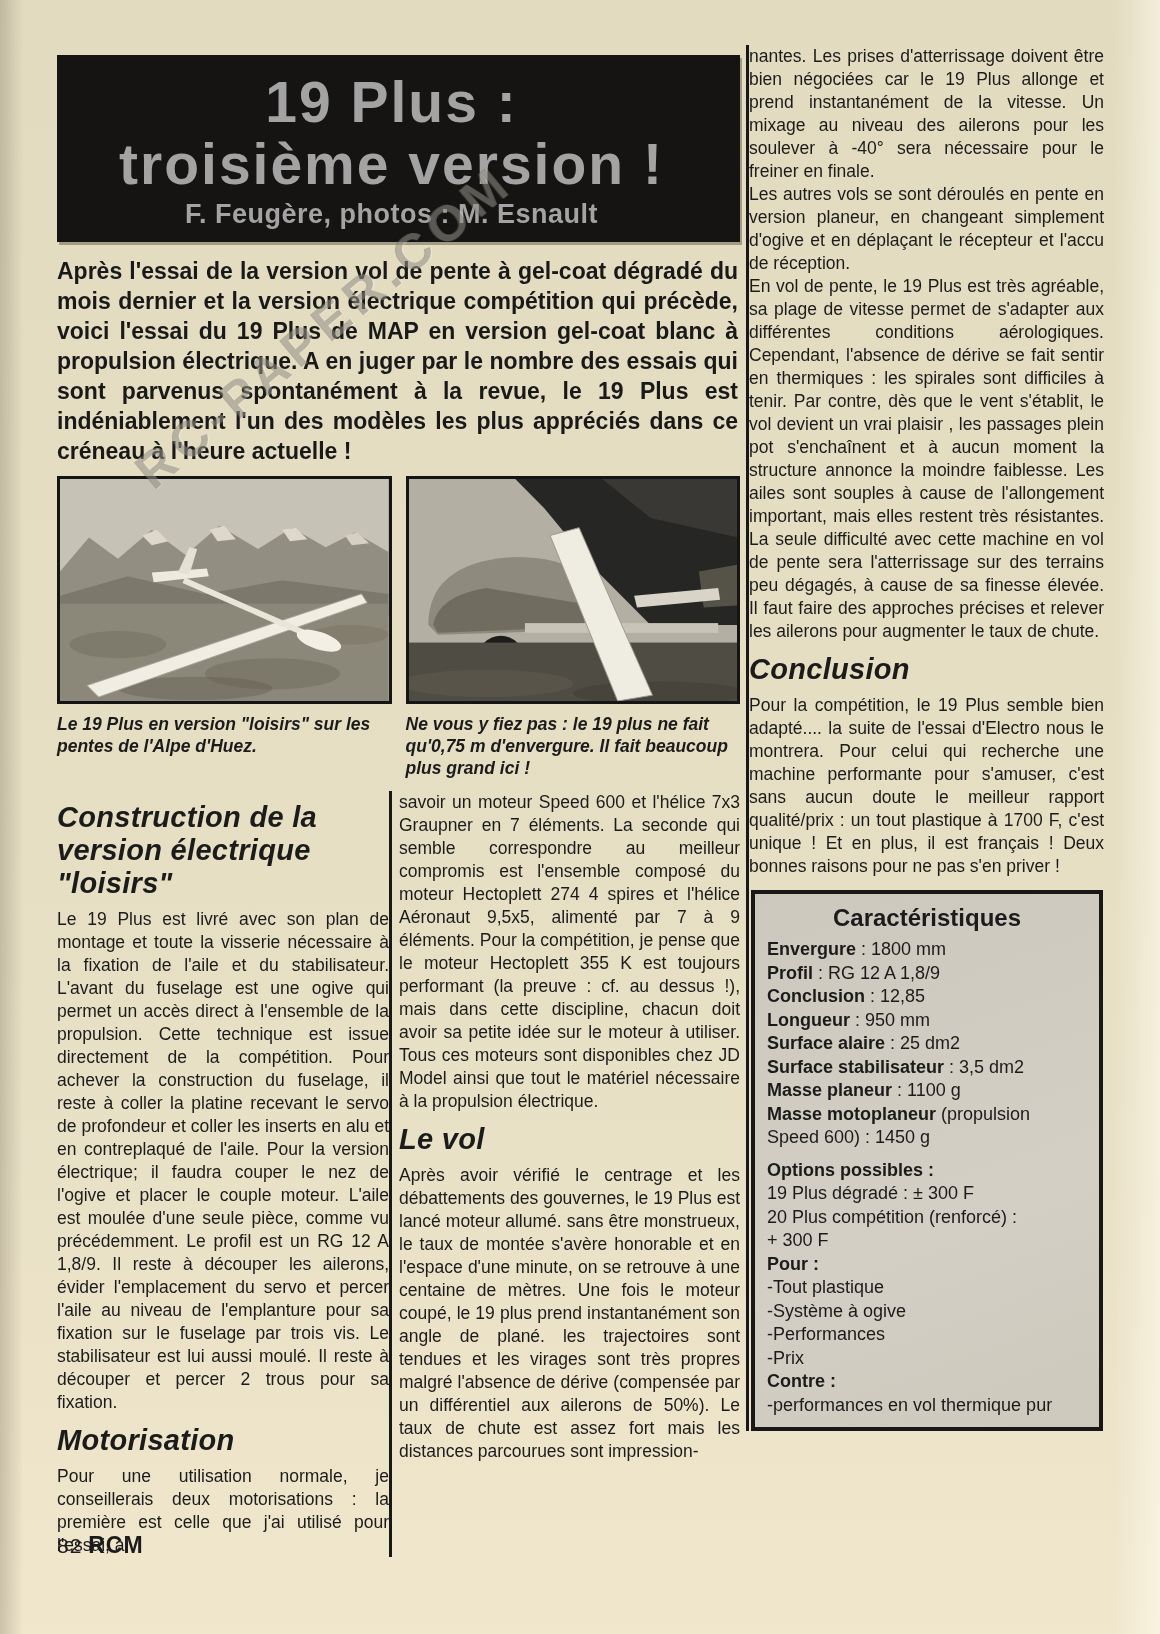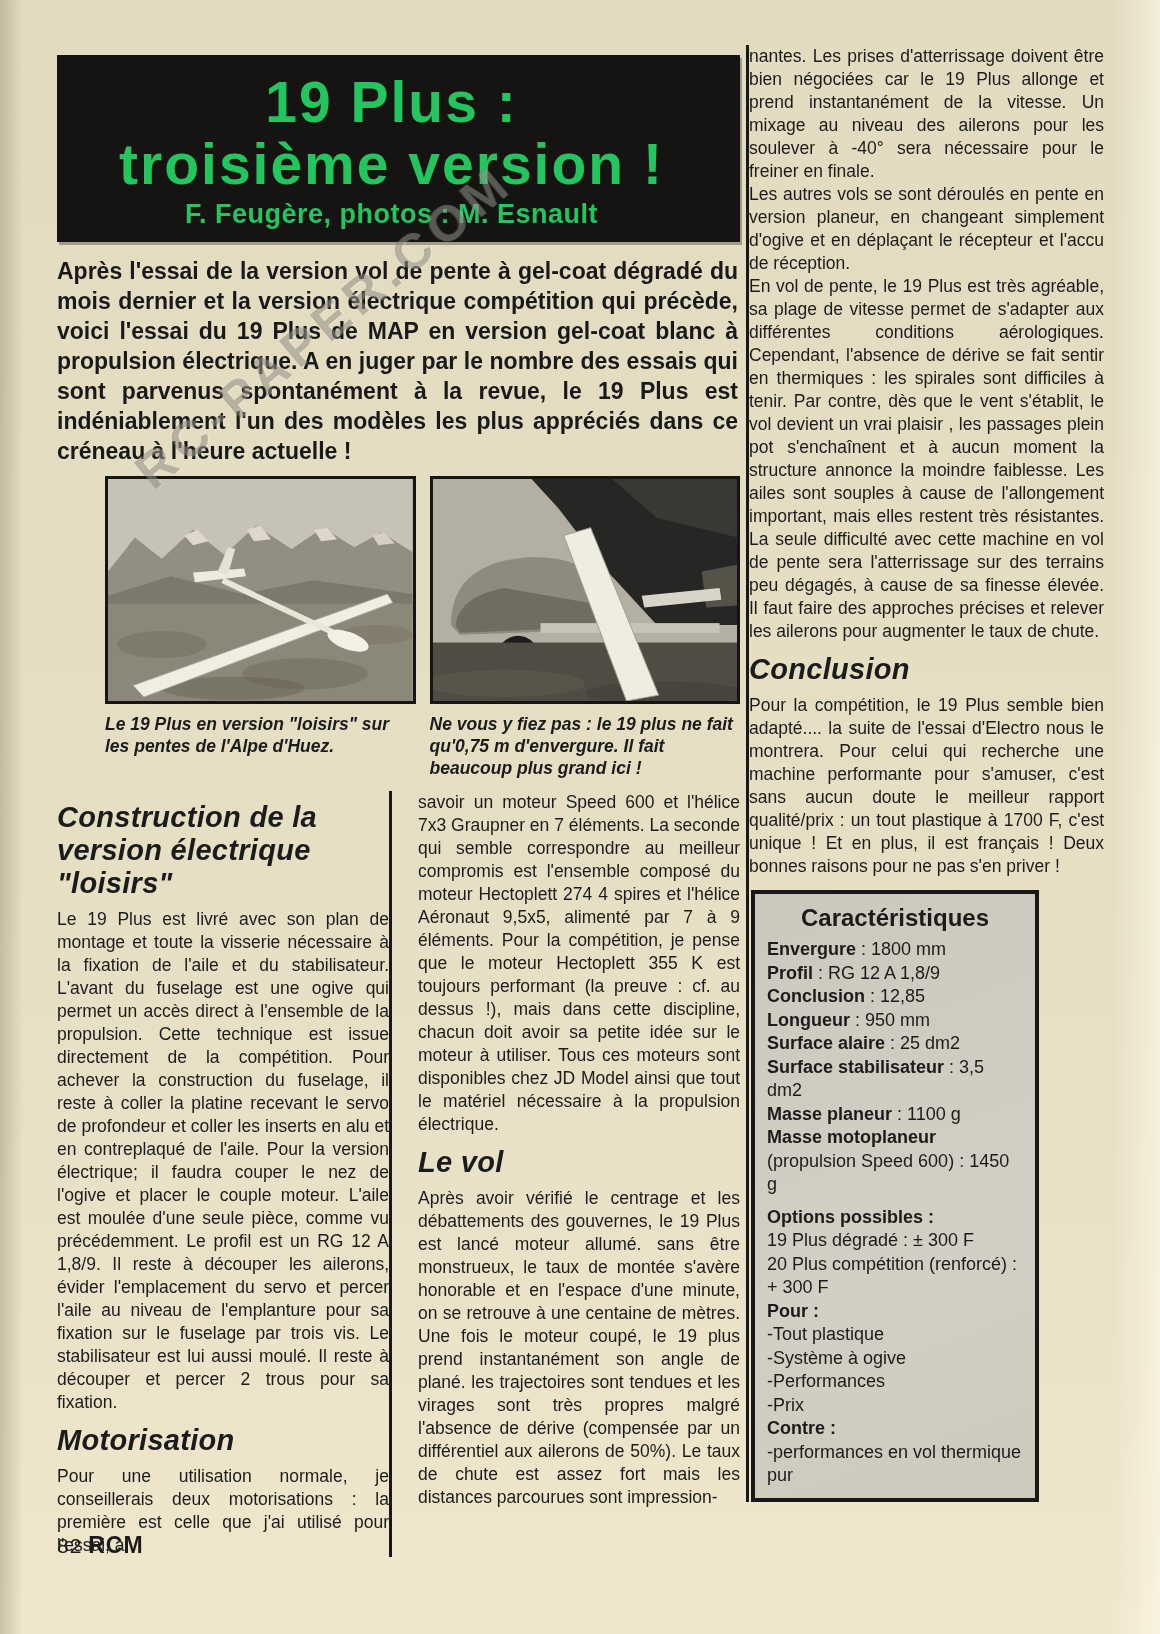--- a/index.html
+++ b/index.html
@@ -18,56 +18,56 @@
     color:rgba(110,104,92,.42);
     text-shadow:1px 1px 0 rgba(255,255,255,.25);
     pointer-events:none;z-index:5;white-space:nowrap;
   }
   .left-zone{position:absolute;left:57px;top:55px;width:683px;}
   .right-zone{
     position:absolute;left:746px;top:45px;width:358px;box-sizing:border-box;
     border-left:3px solid #181818;
   }
   .title-box{
-    background:#151413;color:#22c55e;text-align:center;
+    background:#151413;color:#a3a3a3;text-align:center;
     padding:16px 20px 12px 6px;margin-bottom:14px;
     box-shadow:2px 3px 0 rgba(40,35,25,.35);
   }
   .title-main{font-size:57px;line-height:62px;font-weight:bold;letter-spacing:2px;}
   .title-byline{font-size:27px;font-weight:bold;margin-top:4px;letter-spacing:.5px;}
   .intro{
     font-size:23px;line-height:30px;font-weight:bold;text-align:justify;
     margin:0 2px 10px 0;color:#191919;
   }
-  .figures{display:flex;gap:14px;margin-top:2px;margin-left:48px;}
+  .figures{display:flex;gap:14px;margin-top:2px;}
   .figure{flex:1;min-width:0;}
   .photo{
     border:3px solid #151515;display:block;width:100%;height:228px;box-sizing:border-box;
     background:#9a958a;
   }
   .photo svg{display:block;width:100%;height:100%;}
   .caption{
     font-size:17.5px;line-height:22px;font-weight:bold;font-style:italic;
     margin-top:9px;text-align:left;
   }
   .text-cols{display:flex;margin-top:12px;}
   .col-left{width:332px;box-sizing:border-box;}
-  .col-mid{flex:1;box-sizing:border-box;border-left:3px solid #181818;padding-left:26px;}
+  .col-mid{flex:1;box-sizing:border-box;border-left:3px solid #181818;padding-left:7px;}
   .sec-heading{
     font-size:29px;line-height:33px;font-weight:bold;font-style:italic;
     margin:10px 0 8px 0;letter-spacing:.3px;
   }
   .body-text{font-size:17.5px;line-height:23px;text-align:justify;margin:0;}
   .body-text + .body-text{margin-top:0;}
   .rz .body-text{font-size:17.5px;line-height:23px;}
   .char-box{
     margin-top:12px;margin-left:2px;
     border:4px solid #181818;
     background:linear-gradient(160deg,#ccc8bd 0%,#d3cfc4 60%,#cdc9bd 100%);
-    padding:8px 12px 10px 12px;box-sizing:border-box;width:288px;
+    padding:8px 12px 10px 12px;box-sizing:border-box;width:352px;
   }
   .char-title{font-size:24px;font-weight:bold;text-align:center;margin:2px 0 6px 0;}
   .char-line{font-size:18px;line-height:23.5px;}
   .char-line b{font-weight:bold;}
   .char-line.gap{margin-top:9px;}
   .footer{position:absolute;left:57px;top:1532px;font-size:21px;}
   .footer .pgnum{font-weight:normal;letter-spacing:1px;}
   .footer .mag{font-weight:bold;font-size:23px;letter-spacing:1px;}
 </style>
 </head>

